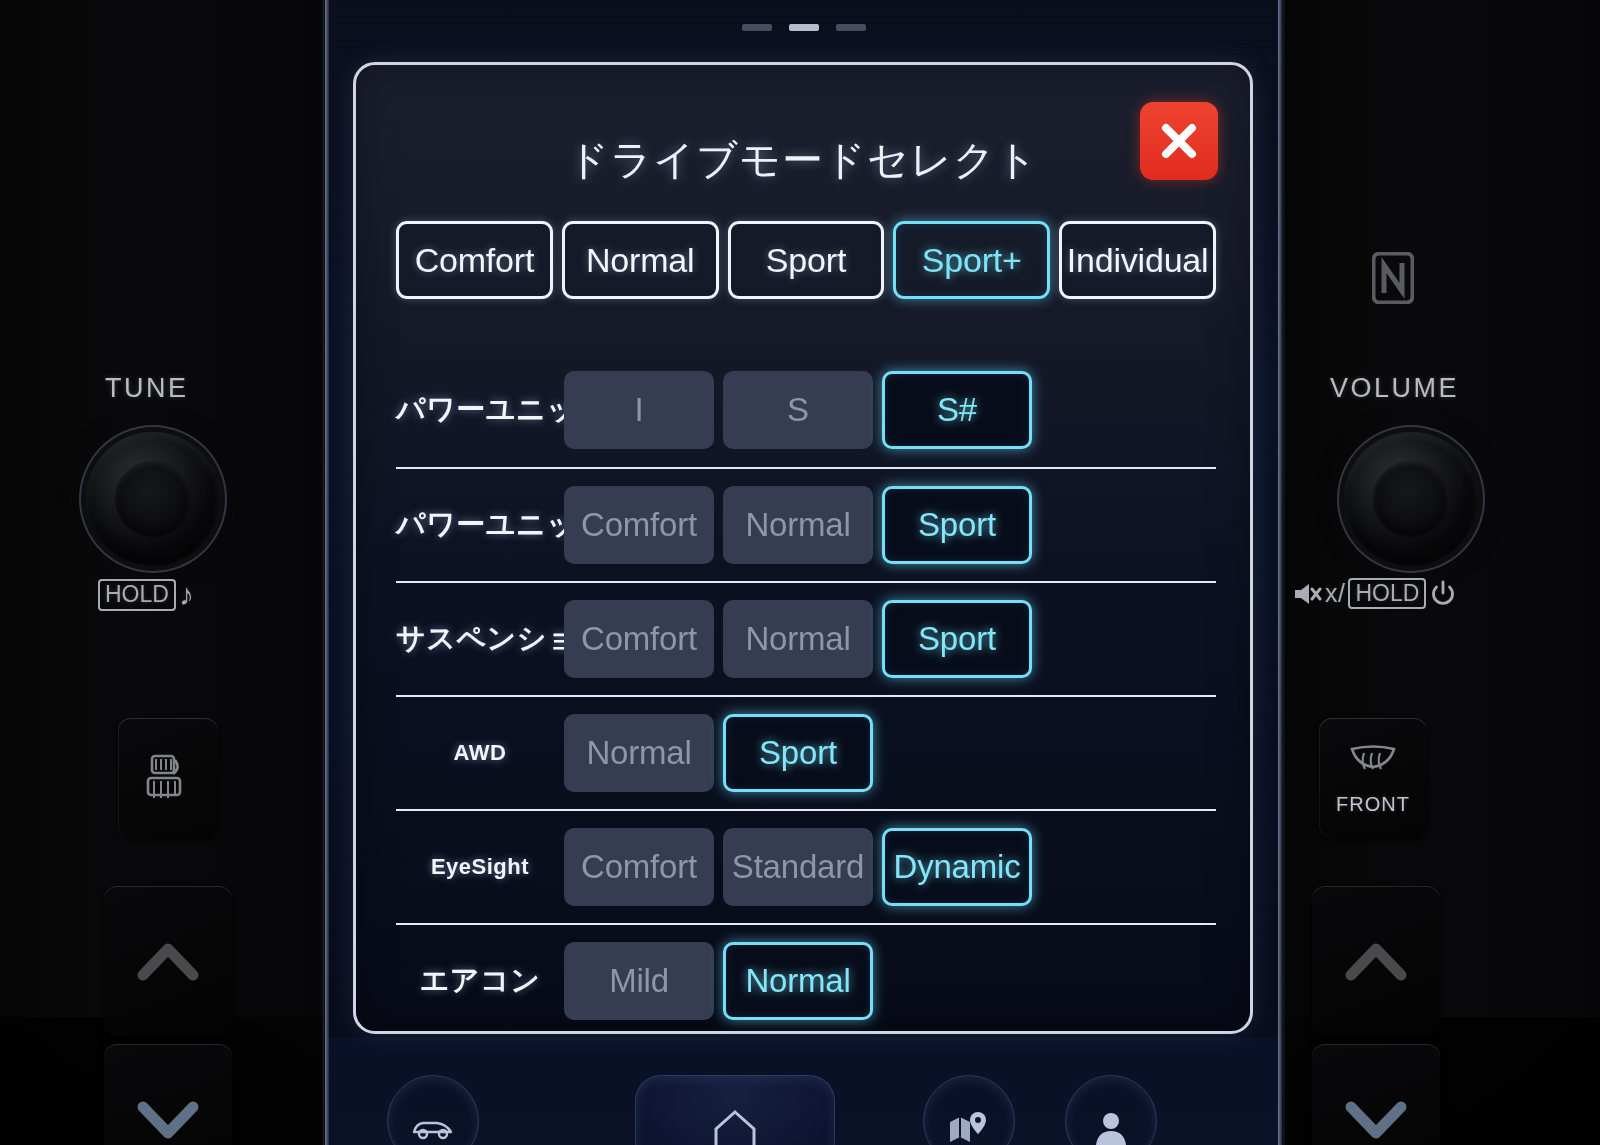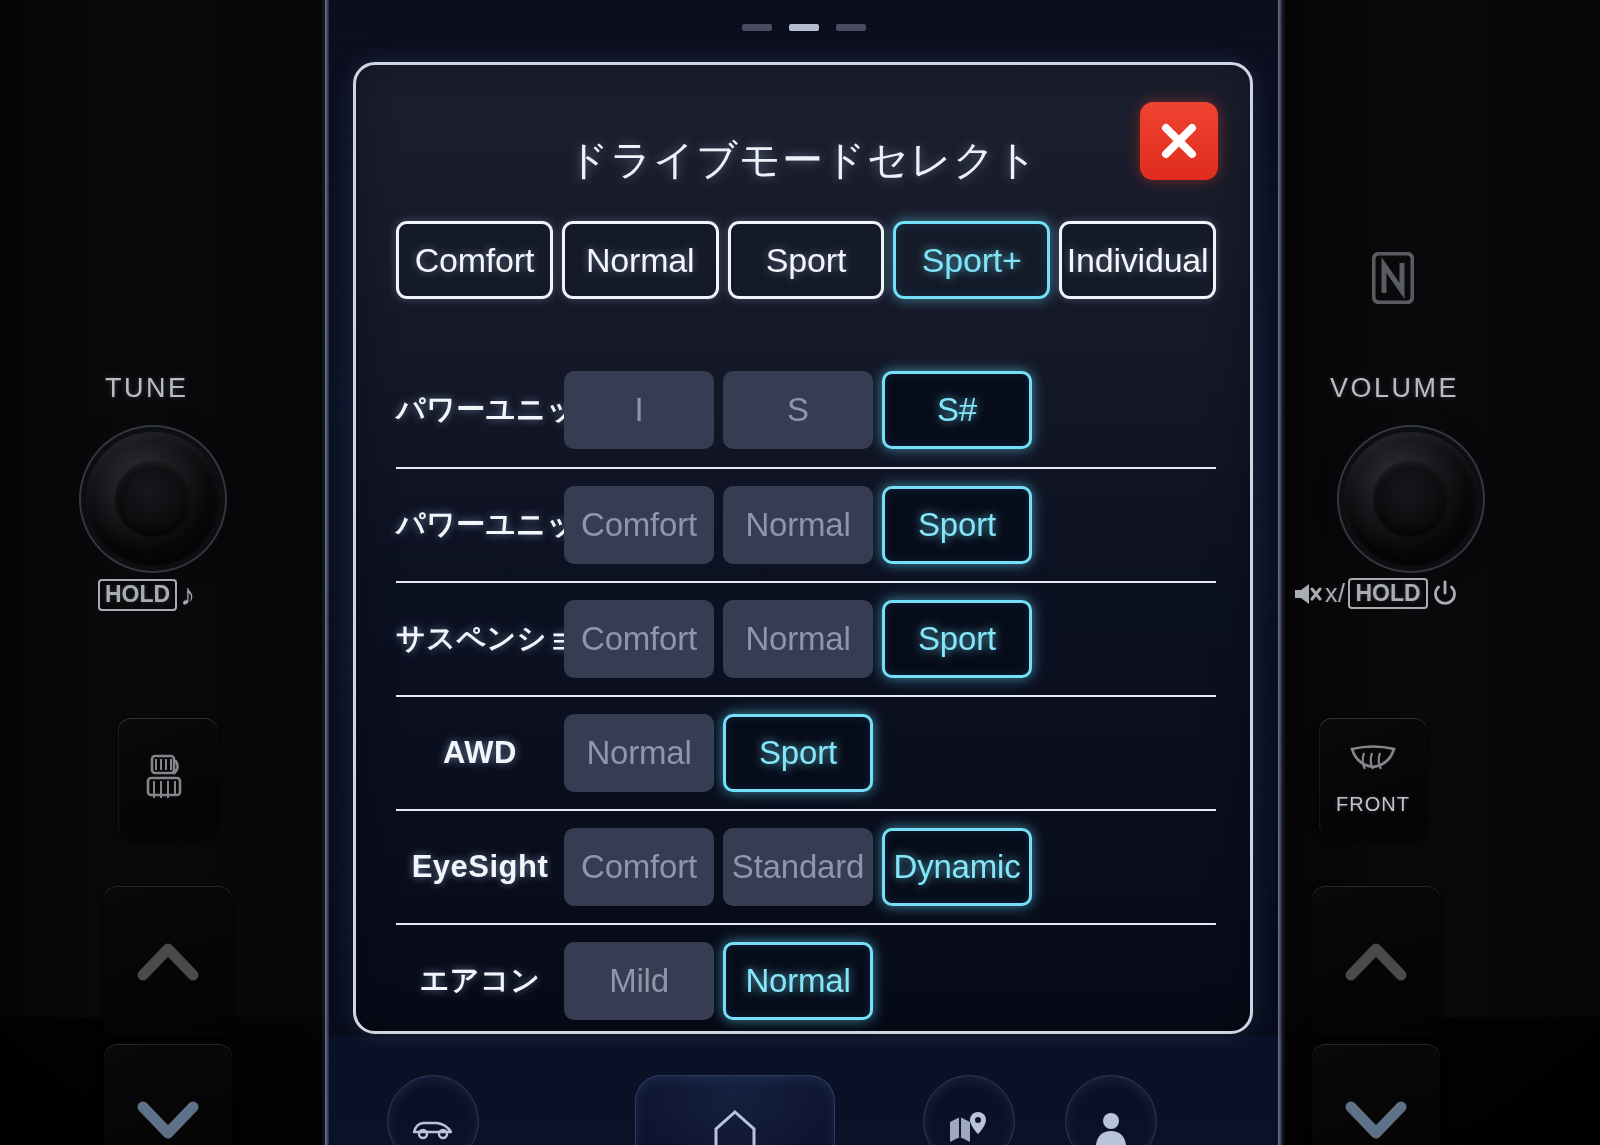--- a/index.html
+++ b/index.html
@@ -68,21 +68,21 @@
     font-size: 25px;
     letter-spacing: .5px;
     white-space: nowrap;
     display: flex; align-items: center; gap: 3px;
     text-shadow: 0 0 4px rgba(180,195,220,.2);
   }
   .boxed {
     border: 2.5px solid #a9acb3;
     border-radius: 4px;
     padding: 1px 5px 2px;
-    font-weight: 700;
+    font-weight: 400;
     font-size: 23px;
     letter-spacing: 0px;
     line-height: 1.05;
   }
 
   
   .hw-btn {
     position: absolute;
     border-radius: 13px;
     background: linear-gradient(160deg,#0a0a0c 0%,#060607 55%,#040405 100%);
@@ -217,21 +217,21 @@
   }
   .srow {
     position: relative;
     height: 114px;
     display: flex; align-items: center;
   }
   .srow + .srow { border-top: 2px solid #e6ebf3; }
   .srow-label {
     width: 168px;
     color: #f2f5fa;
-    font-size: 31px;
+    font-size: 22px;
     font-weight: 700;
     text-align: center;
     letter-spacing: .5px;
     text-shadow: 0 0 9px rgba(190,215,255,.5);
     flex: none;
     white-space: nowrap;
   }
   .srow-label.jp { font-weight: 700; font-size: 29px; }
   .srow-opts {
     display: flex; gap: 9px; flex: 1;

